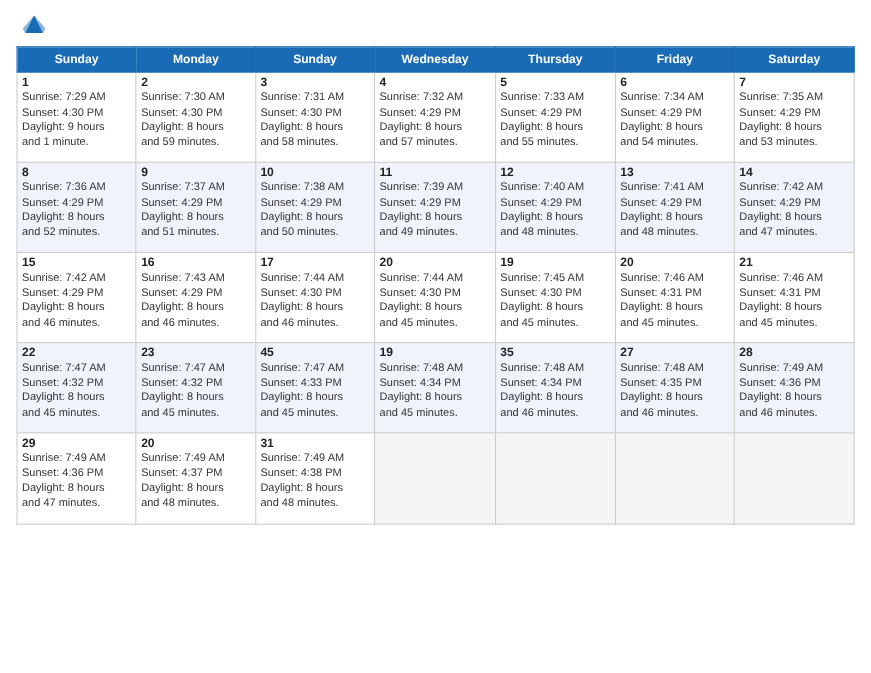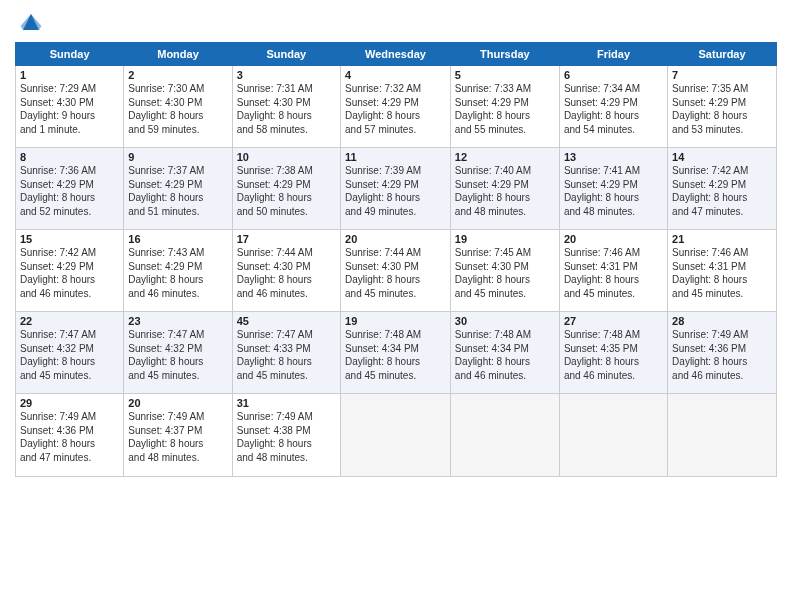--- a/index.html
+++ b/index.html
@@ -241,21 +241,21 @@
           </td>
           <td>
             <span class="day-num">45</span>
             <div class="day-info">Sunrise: 7:47 AM<br>Sunset: 4:33 PM<br>Daylight: 8 hours<br>and 45 minutes.</div>
           </td>
           <td>
             <span class="day-num">19</span>
             <div class="day-info">Sunrise: 7:48 AM<br>Sunset: 4:34 PM<br>Daylight: 8 hours<br>and 45 minutes.</div>
           </td>
           <td>
-            <span class="day-num">30</span>
+            <span class="day-num">35</span>
             <div class="day-info">Sunrise: 7:48 AM<br>Sunset: 4:34 PM<br>Daylight: 8 hours<br>and 46 minutes.</div>
           </td>
           <td>
             <span class="day-num">27</span>
             <div class="day-info">Sunrise: 7:48 AM<br>Sunset: 4:35 PM<br>Daylight: 8 hours<br>and 46 minutes.</div>
           </td>
           <td>
             <span class="day-num">28</span>
             <div class="day-info">Sunrise: 7:49 AM<br>Sunset: 4:36 PM<br>Daylight: 8 hours<br>and 46 minutes.</div>
           </td>

